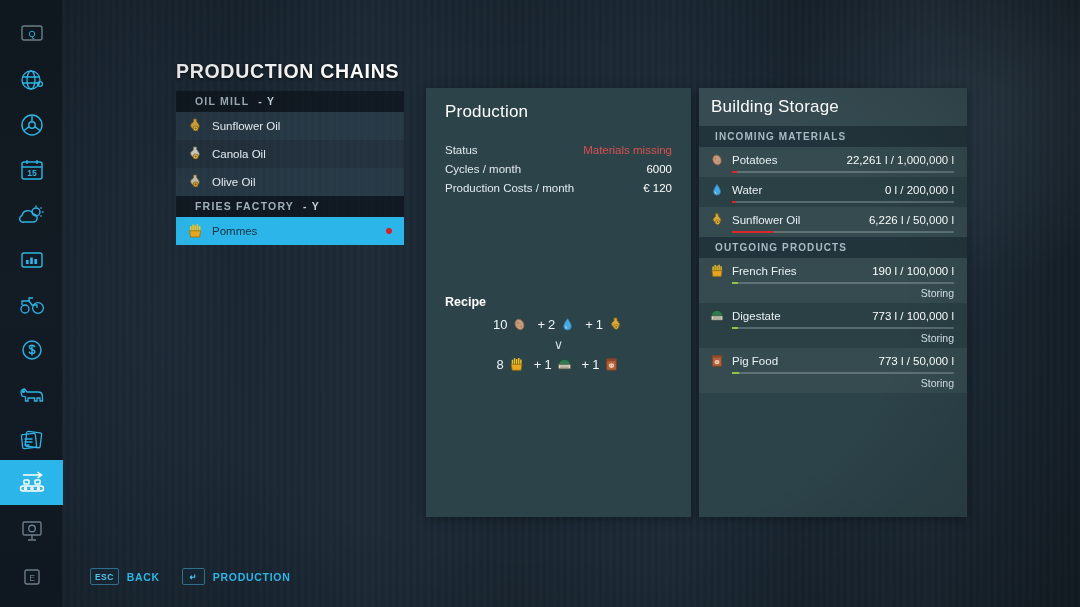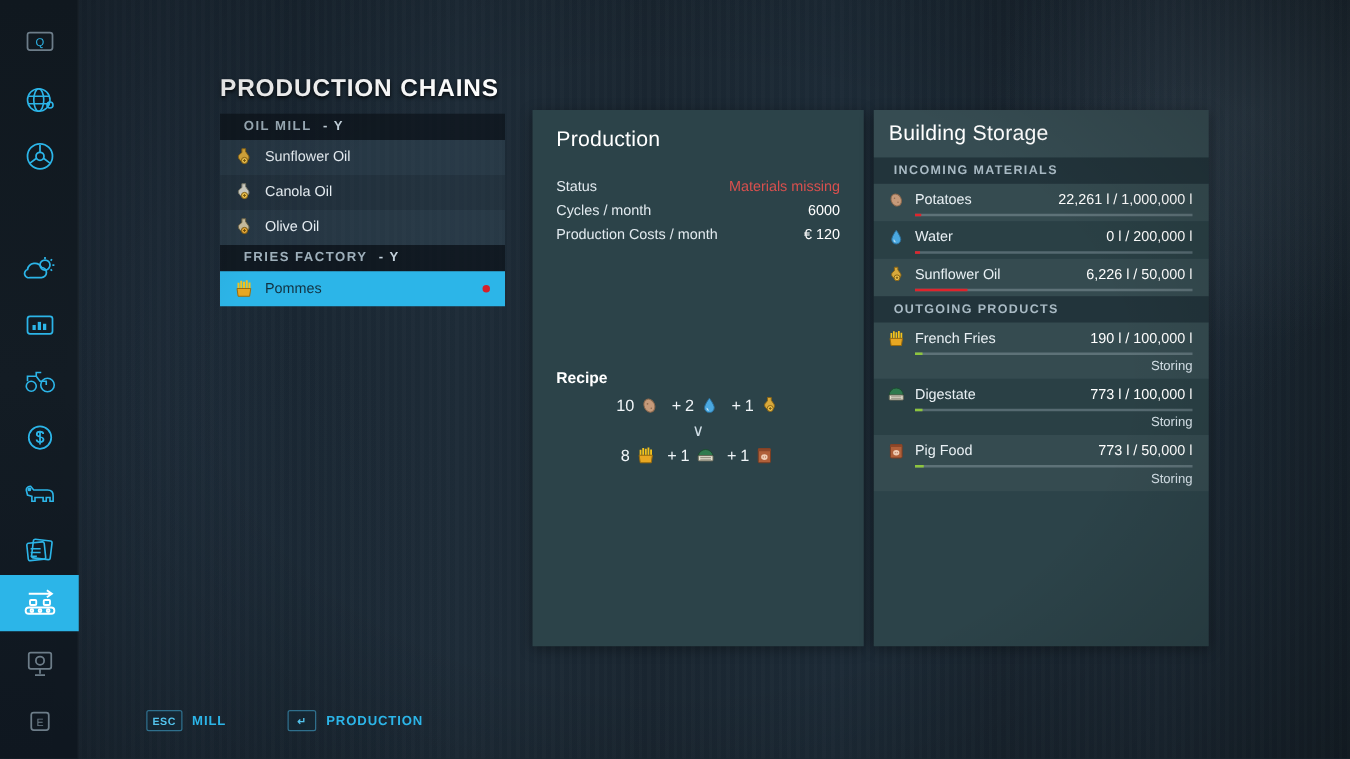--- a/index.html
+++ b/index.html
@@ -118,21 +118,21 @@
   .status-line{ text-align:right; color:#d5e1e8; font-size:10.5px; padding-top:3px; }
 
   
   #help{ position:absolute; left:90px; bottom:22px; display:flex; align-items:center; gap:22px; z-index:6; }
   .hint{ display:flex; align-items:center; gap:8px; }
   .keycap{
     min-width:23px; height:17px; padding:0 4px;
     border:1px solid #2f6f8c; border-radius:2px;
     background:rgba(20,40,52,.55);
     color:#53c3ec; font-size:8.5px; font-weight:bold; letter-spacing:.4px;
-    display:flex; align-items:center; justify-content:center;margin-left:27px;
+    display:flex; align-items:center; justify-content:center;
   }
   .hlabel{ color:#2cb5e8; font-size:10.5px; font-weight:bold; letter-spacing:.7px; }
 </style>
 </head>
 <body>
 
 <div id="bg"></div>
 
 <div id="rail">
 
@@ -159,20 +159,29 @@
   <div class="rail-item" style="top:102px">
     <span>
       <svg width="26" height="26" viewBox="0 0 26 26" fill="none" stroke="#2cb5e8" stroke-width="1.4">
         <circle cx="13" cy="13" r="10"></circle>
           <circle cx="13" cy="13" r="3.2"></circle>
           <path d="M13 9.8V4M10.2 14.6 5 18.5M15.8 14.6 21 18.5"></path>
       </svg>
     </span>
   </div>
 
+  <div class="rail-item" style="top:147px">
+    <span>
+      <svg width="26" height="24" viewBox="0 0 26 24" fill="none" stroke="#2cb5e8" stroke-width="1.4">
+        <rect x="3" y="4" width="20" height="17" rx="2"></rect>
+          <path d="M3 9h20M8 2v4M18 2v4"></path>
+        <text x="13" y="18" font-size="8.5" fill="#2cb5e8" stroke="none" text-anchor="middle" font-weight="bold" font-family="Liberation Sans, sans-serif">15</text>
+      </svg>
+    </span>
+  </div>
 
   <div class="rail-item" style="top:192px">
     <span>
       <svg width="28" height="24" viewBox="0 0 28 24" fill="none" stroke="#2cb5e8" stroke-width="1.4">
         <circle cx="18" cy="9" r="4"></circle>
           <path d="M18 2.5v1.6M23.6 4.4l-1.1 1.1M25.5 9h-1.6M23.6 13.6l-1.1-1.1"></path>
         <path d="M6 19h9a4 4 0 0 0 .3-8A6 6 0 0 0 4 12.6 3.2 3.2 0 0 0 6 19Z"></path>
       </svg>
     </span>
   </div>
@@ -512,21 +521,21 @@
     <div class="bar">
         <i style="width:3%;background:#8dc53e"></i>
       </div>
     <div class="status-line">Storing</div>
   </div>
 </div>
 
 <div id="help">
   <div class="hint">
     <span class="keycap">ESC</span>
-    <span class="hlabel">MILL</span>
+    <span class="hlabel">BACK</span>
   </div>
   <div class="hint">
     <span class="keycap">↵</span>
     <span class="hlabel">PRODUCTION</span>
   </div>
 </div>
 
 <div id="vignette"></div>
 
 </body></html>

